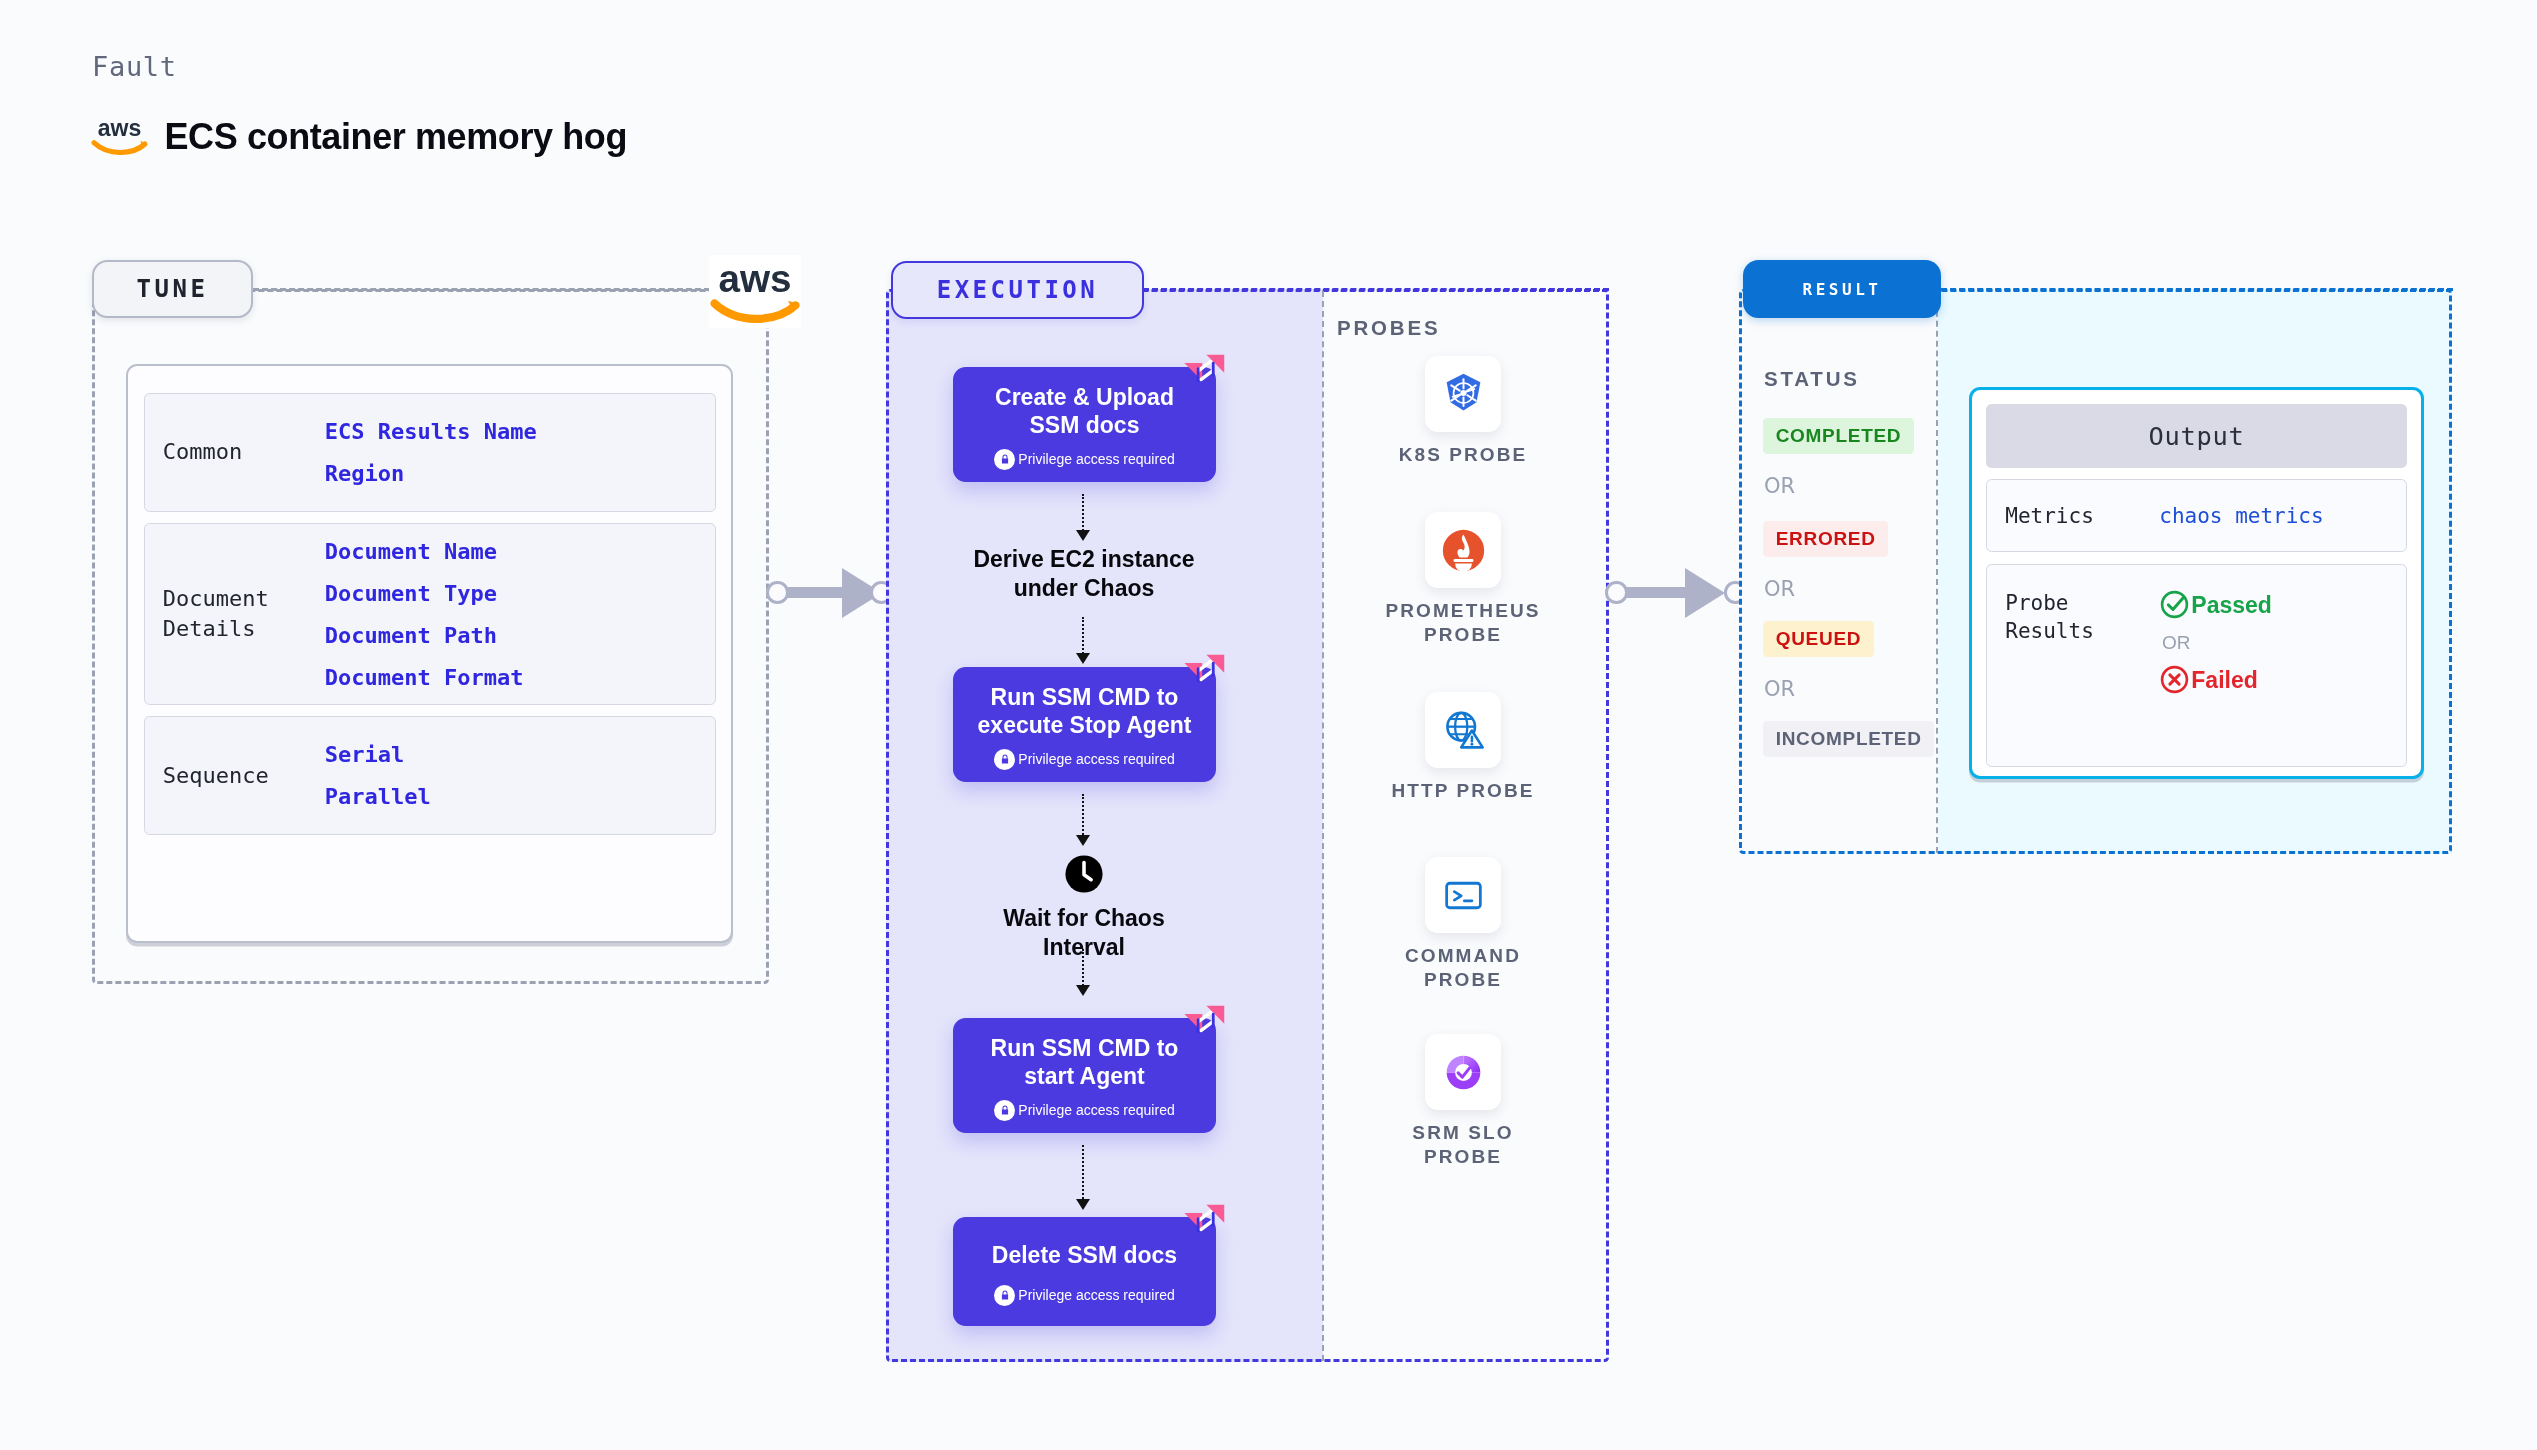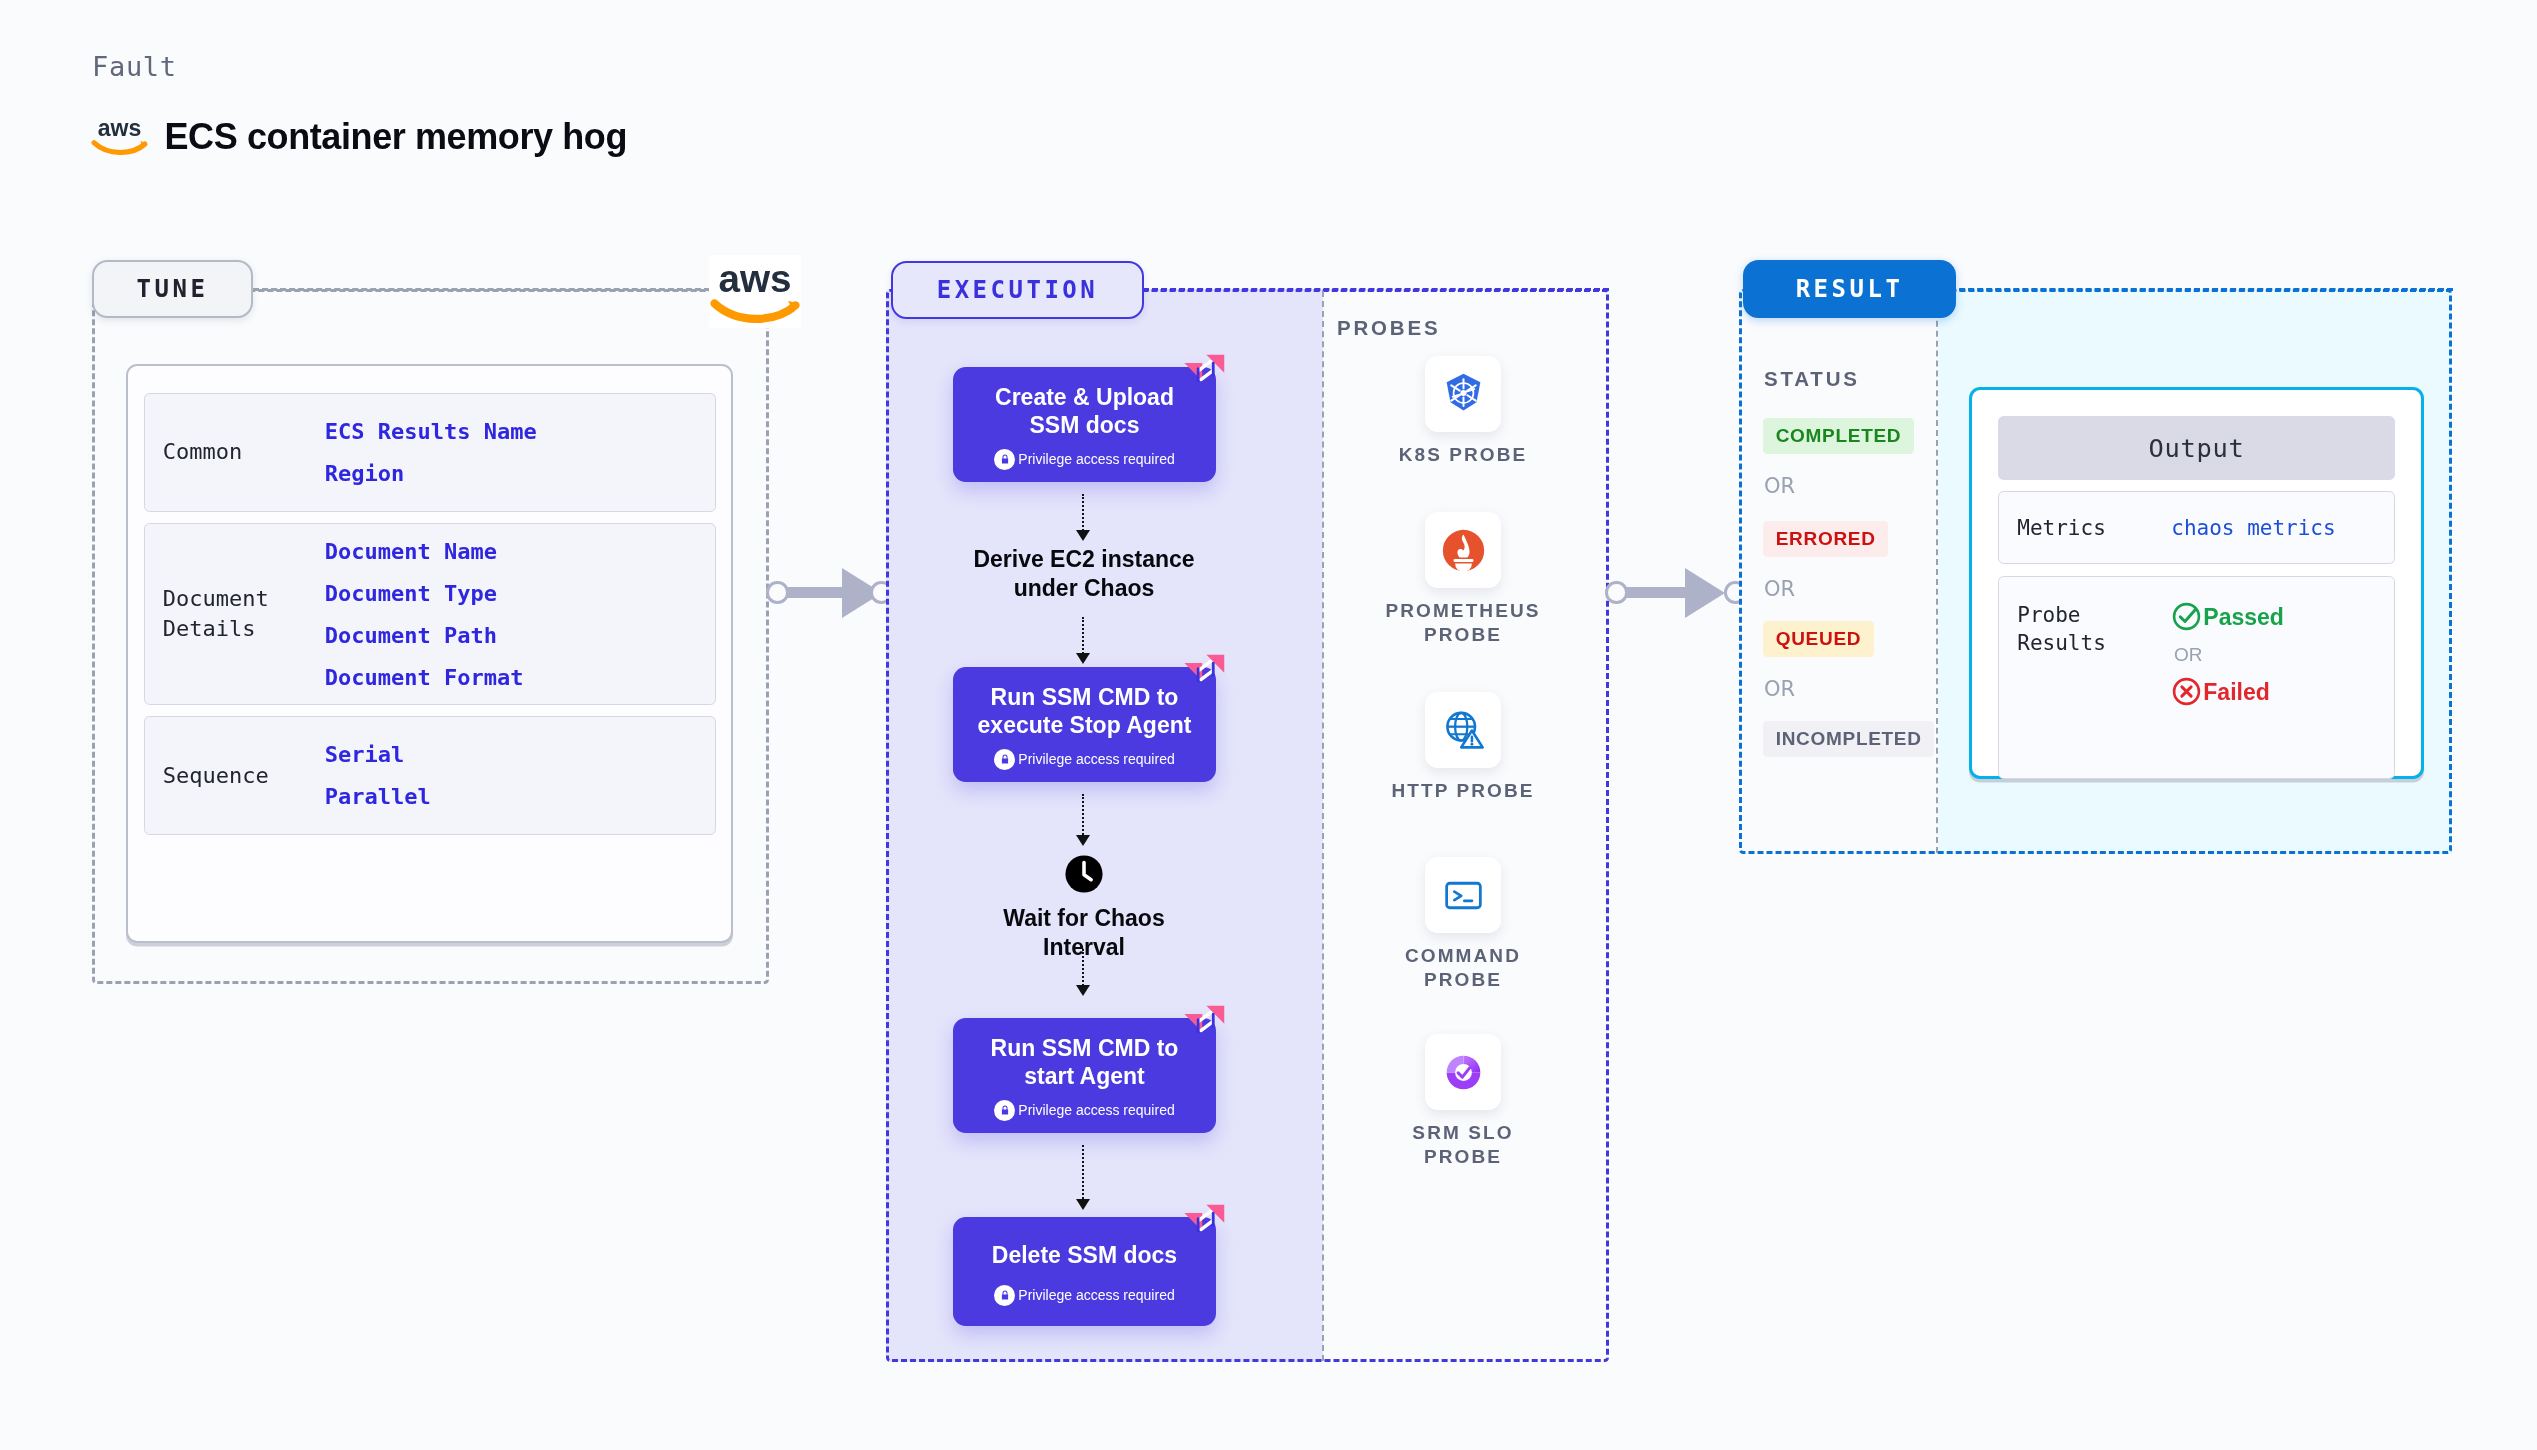--- a/index.html
+++ b/index.html
@@ -152,44 +152,44 @@
   }
   #result-status-divider {
     position: absolute; left: 1936px; top: 291px; width: 0; height: 562px;
     border-left: 2.1px dashed #9aa1b1;
   }
   #result-outputs-fill {
     position: absolute; left: 1938px; top: 289px; width: 514px; height: 565px;
     background: #eafaff;
   }
   #result-tag {
-    left: 1743px; top: 260px; width: 213px; height: 58px;
+    left: 1743px; top: 260px; width: 198px; height: 58px;
     border-radius: 15.5px; background: #0b72d3; border: none;
-    color: #ffffff; font-size: 24px;
+    color: #ffffff; font-size: 16px;
     box-shadow: 0 2.8px 8.5px rgba(11,114,211,.25);
   }
   #result-tag-line { left: 1941px; top: 288px; width: 512px; border-top-color: #0b72d3; }
 
   .status-title {
     position: absolute; left: 1764px; top: 367px;
     font-size: 20.5px; font-weight: 700; color: #5d6377; letter-spacing: 2.8px;
   }
   .status-chip {
     position: absolute; left: 1763px; border-radius: 4.2px; padding: 7px 12.7px;
     font-size: 19px; font-weight: 700; letter-spacing: 0.7px;
   }
   .or-text {
     position: absolute; left: 1764px; font-size: 21px; color: #9aa1b1;
     font-family: "DejaVu Sans", sans-serif;
   }
 
   
   #output-card {
     position: absolute; left: 1969px; top: 387px; width: 455px; height: 392px;
-    background: #ffffff; border: 3.5px solid #06b0e8; border-radius: 11.3px; padding: 26px;
+    background: #ffffff; border: 3.5px solid #06b0e8; border-radius: 11.3px; padding: 14px;
   }
   #output-card .card-head { height: 64px; font-size: 25.4px; }
   #output-card .row-box { background: #fafbfe; }
   #output-card .row-label { width: 154px; font-size: 21px; }
   .metric-val { font-family: "DejaVu Sans Mono", monospace; font-size: 21px; color: #1d4ed8; }
   .pr-line { display: flex; align-items: center; gap: 1px; }
   .pr-line .pr-text { font-size: 23px; font-weight: 700; }
   .pr-or { font-size: 19px; color: #9aa1b1; margin: 10px 0 10px 2.8px; }
 
   

